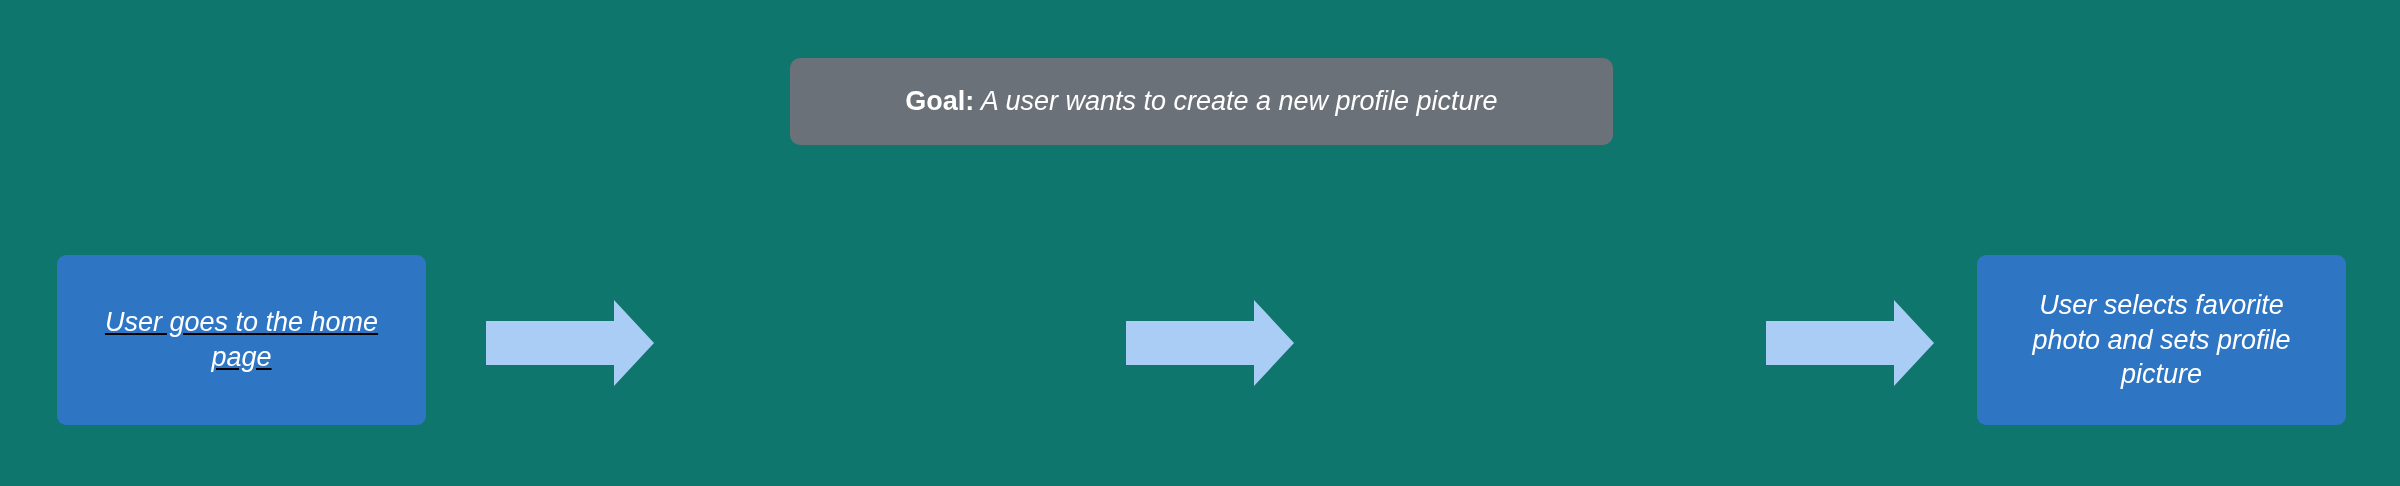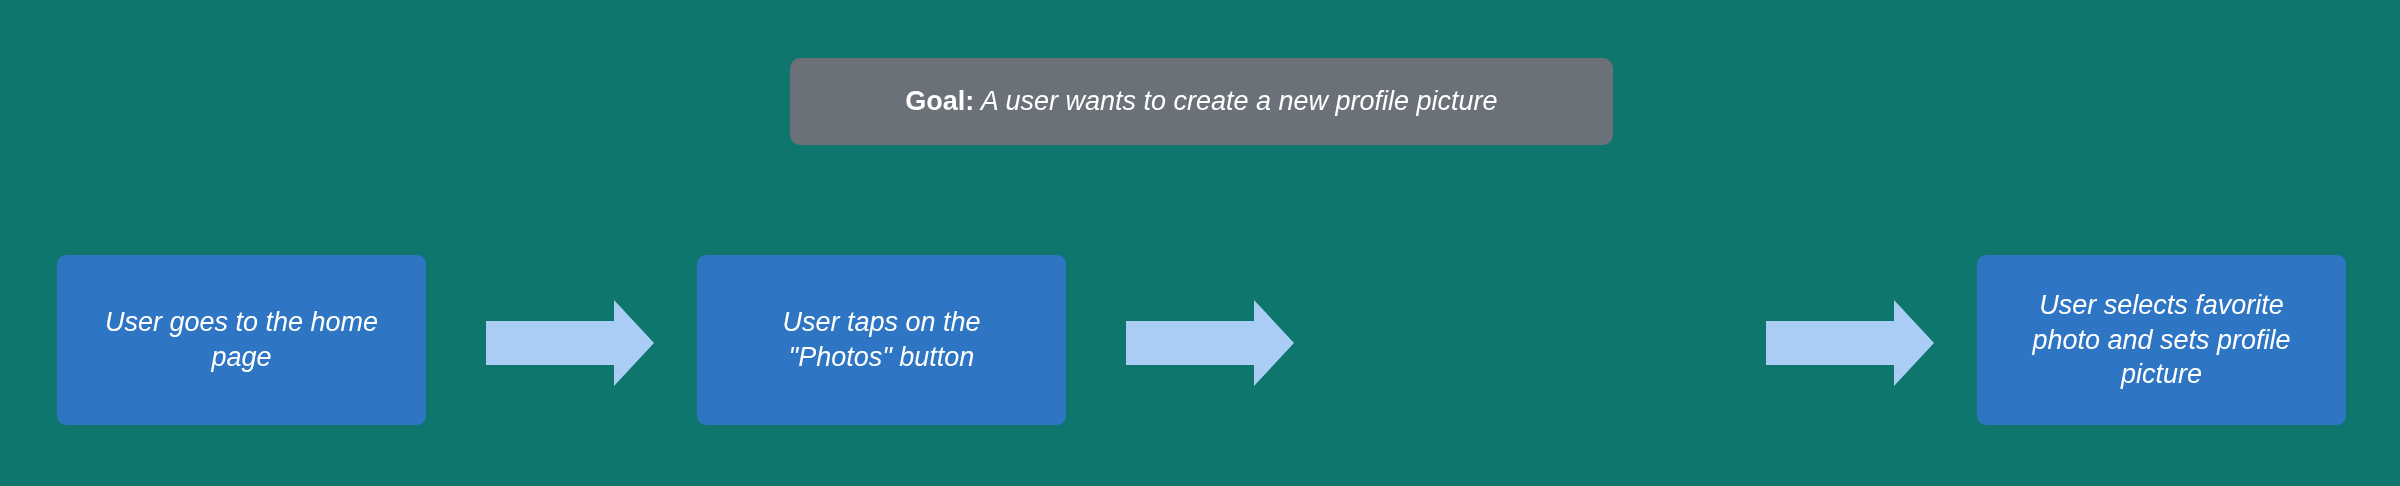--- a/index.html
+++ b/index.html
@@ -68,21 +68,21 @@
   }
   .step-text {
     color: #ffffff;
     font-size: 27px;
     font-style: italic;
     line-height: 1.28;
     text-align: center;
     white-space: pre-line;
   }
 
-  .step-box.step-1 { left: 57px; }
+  .step-box.step-1 { left: 57px; text-decoration: underline; }
   .step-box.step-2 { left: 697px; }
   .step-box.step-3 { left: 1337px; }
   .step-box.step-4 { left: 1977px; }
 
   
   .flow-arrow {
     position: absolute;
     top: 298px;
     width: 172px;
     height: 90px;
@@ -106,24 +106,20 @@
     <div class="step-text">User goes to the home
 page</div>
   </div>
 
   <div class="flow-arrow arrow-1">
     <svg viewBox="0 0 172 90" xmlns="http://www.w3.org/2000/svg" aria-hidden="true">
       <polygon points="2,23 130,23 130,2 170,45 130,88 130,67 2,67" fill="#A9CDF5"></polygon>
     </svg>
   </div>
 
-  <div class="step-box step-2">
-    <div class="step-text">User taps on the
-"Photos" button</div>
-  </div>
 
   <div class="flow-arrow arrow-2">
     <svg viewBox="0 0 172 90" xmlns="http://www.w3.org/2000/svg" aria-hidden="true">
       <polygon points="2,23 130,23 130,2 170,45 130,88 130,67 2,67" fill="#A9CDF5"></polygon>
     </svg>
   </div>
 
 
   <div class="flow-arrow arrow-3">
     <svg viewBox="0 0 172 90" xmlns="http://www.w3.org/2000/svg" aria-hidden="true">

